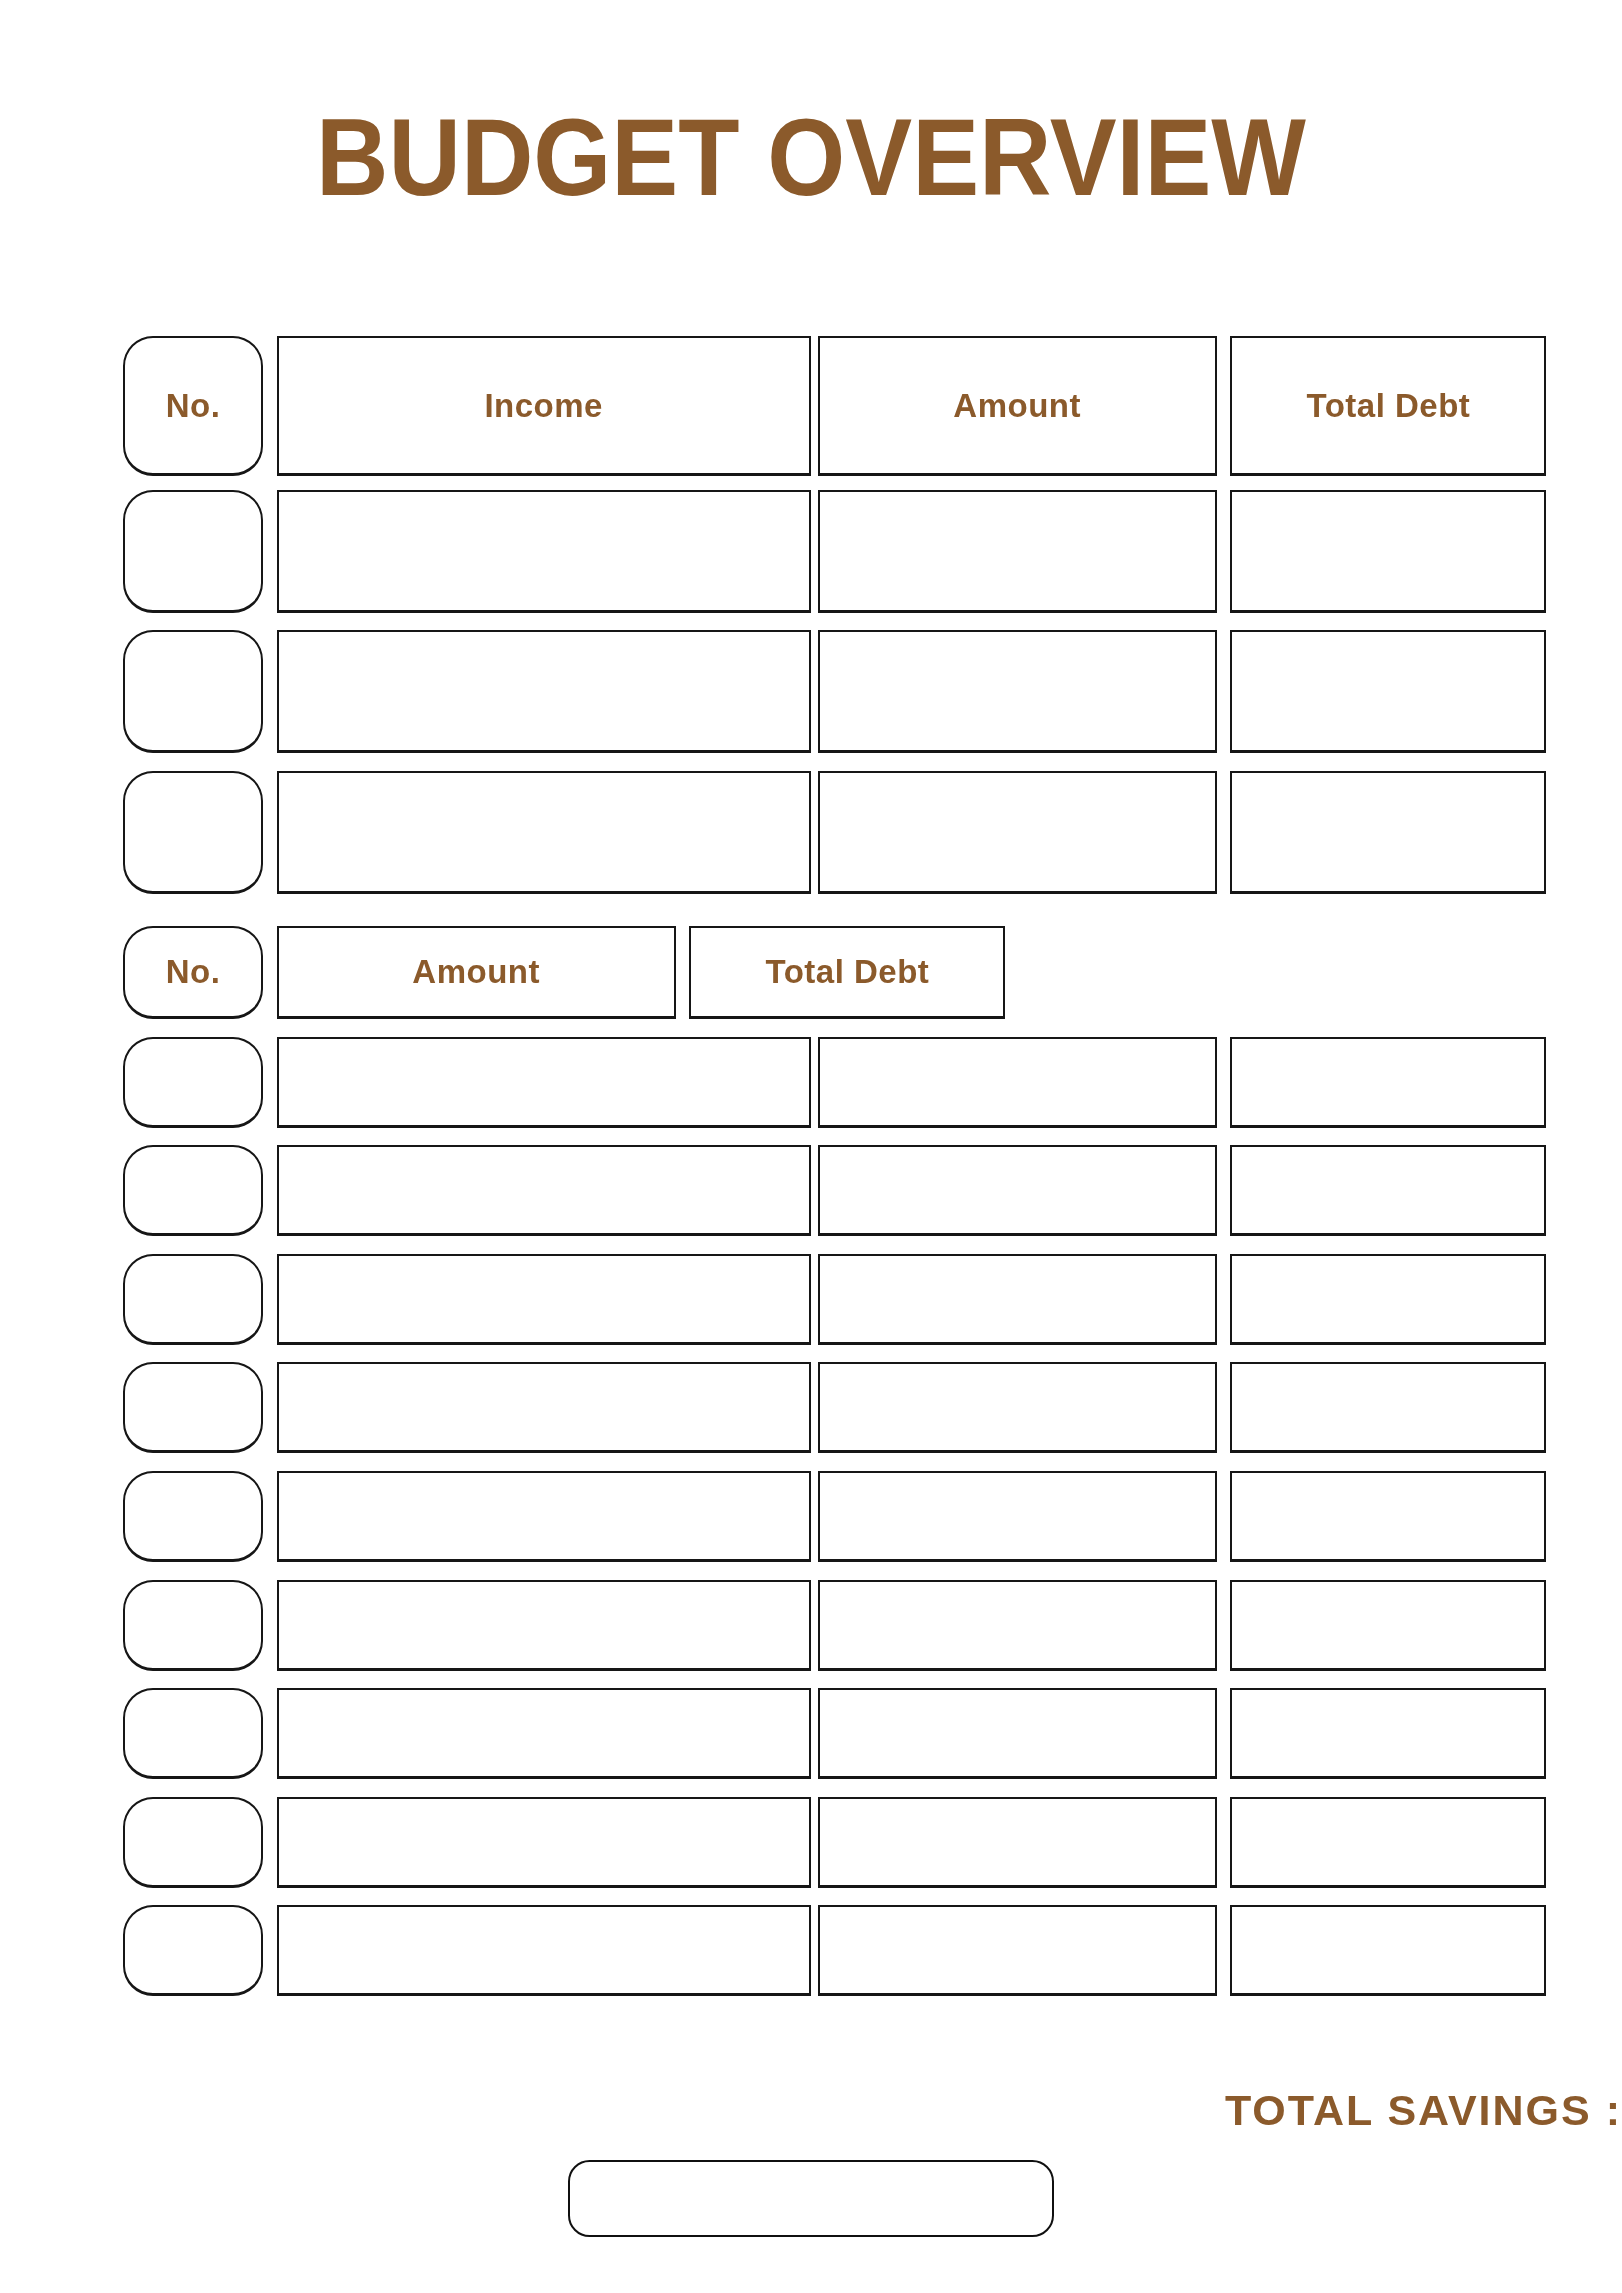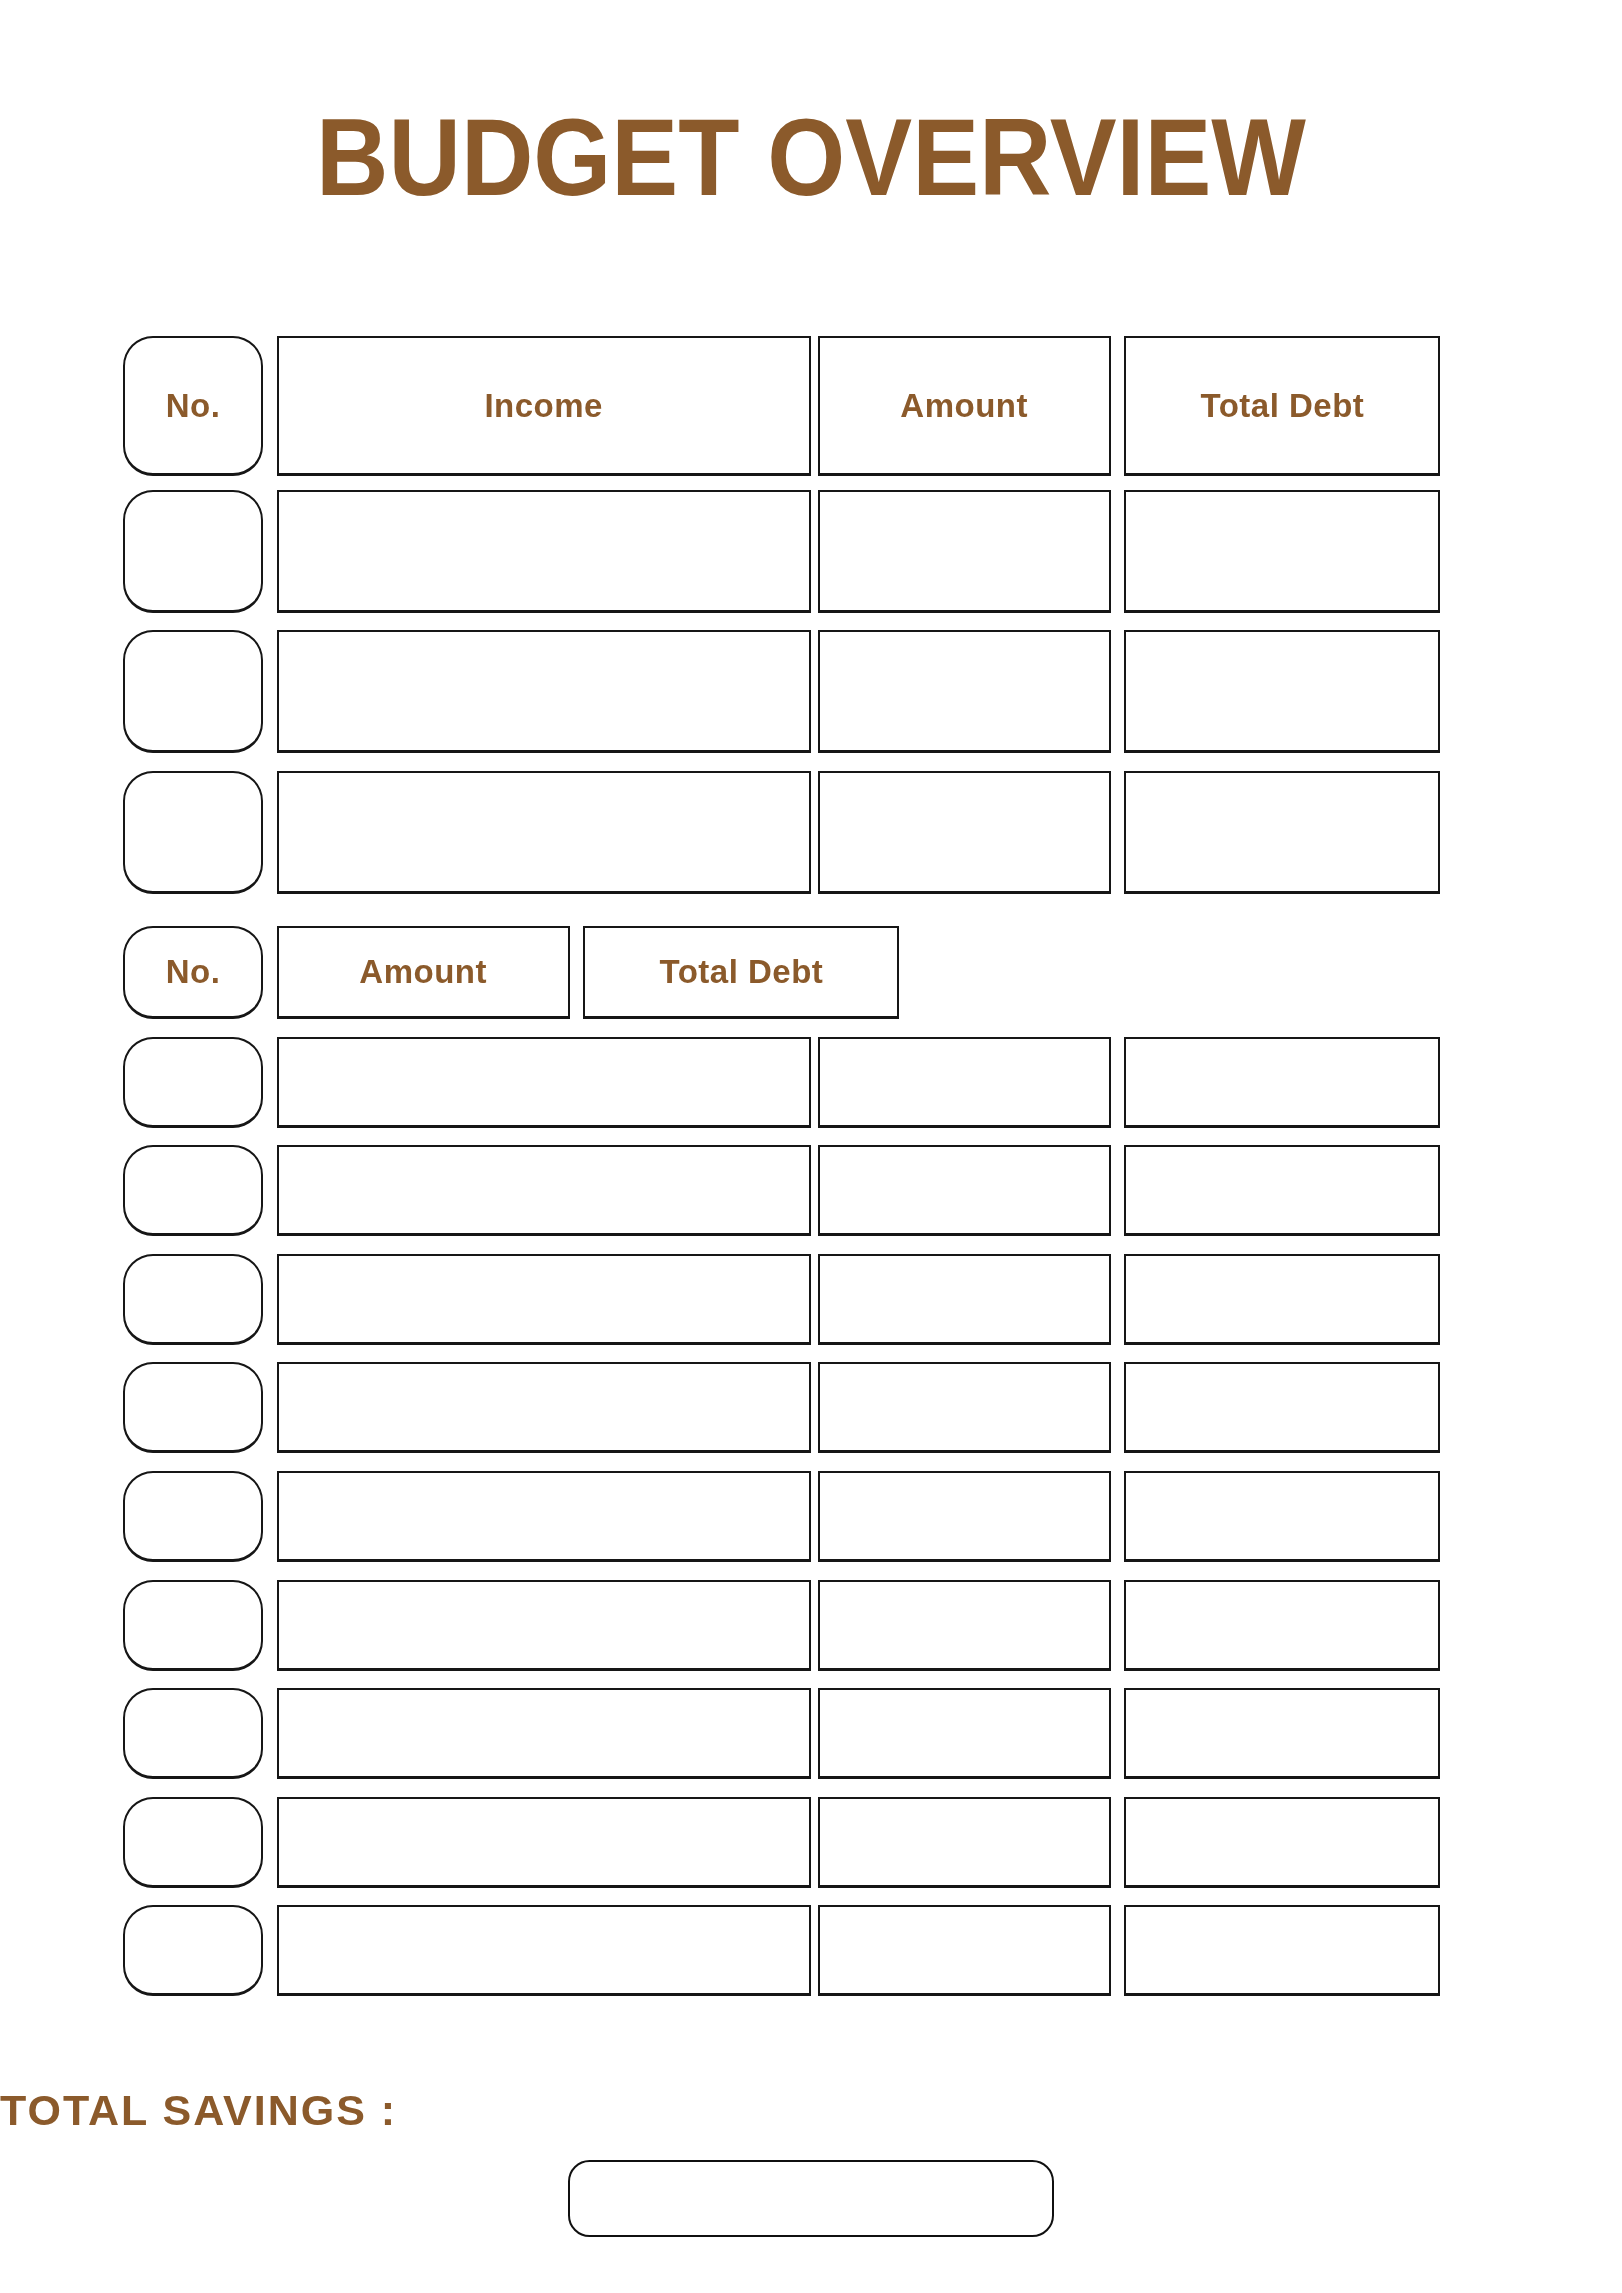--- a/index.html
+++ b/index.html
@@ -34,21 +34,21 @@
   #expense-section{top:926px;}
   .trow{display:flex;}
   .cell{
     box-sizing:border-box;
     background:#ffffff;
     border:2.9px solid #161616;
     border-bottom-width:3.9px;
   }
   .c1{width:140px; margin-right:13.7px;border-radius:30px;}
   .c2{width:534px; margin-right:7px;}
-  .c3{width:293px; margin-right:13.7px;}
+  .c3{width:399px; margin-right:13.7px;}
   .c4{width:316px;}
   .header-row .cell{
     display:flex;
     align-items:center;
     justify-content:center;
     color:#8B5A2B;
     font-weight:700;
     font-size:33px;
     letter-spacing:0.5px;
   }
@@ -58,21 +58,21 @@
   #income-rows .trow{margin-bottom:17.6px;}
   #income-rows .cell{height:123px;}
   #expense-rows{margin-top:17.6px;}
   #expense-rows .trow{margin-bottom:17.6px;}
   #expense-rows .cell{height:91px;}
   .total-savings{
     position:absolute;
     top:2086px;
     left:0;
     width:100%;
-    text-align:left;
+    text-align:right;
     color:#8B5A2B;
     font-size:43px;
     font-weight:700;
     letter-spacing:2px;
     white-space:nowrap;
   }
   .savings-box{
     position:absolute;
     left:568px;
     top:2160px;

